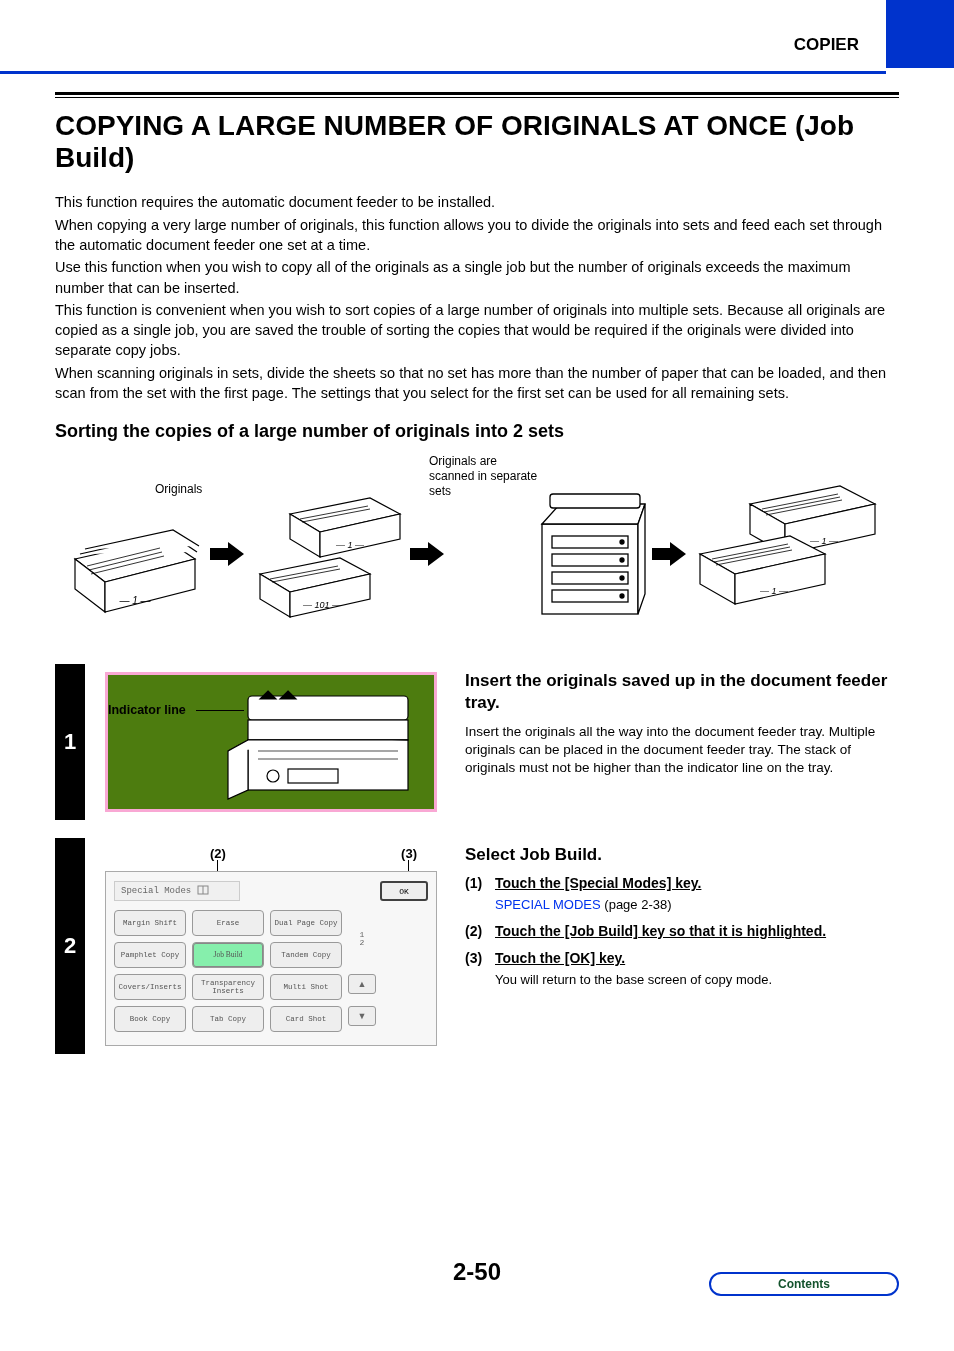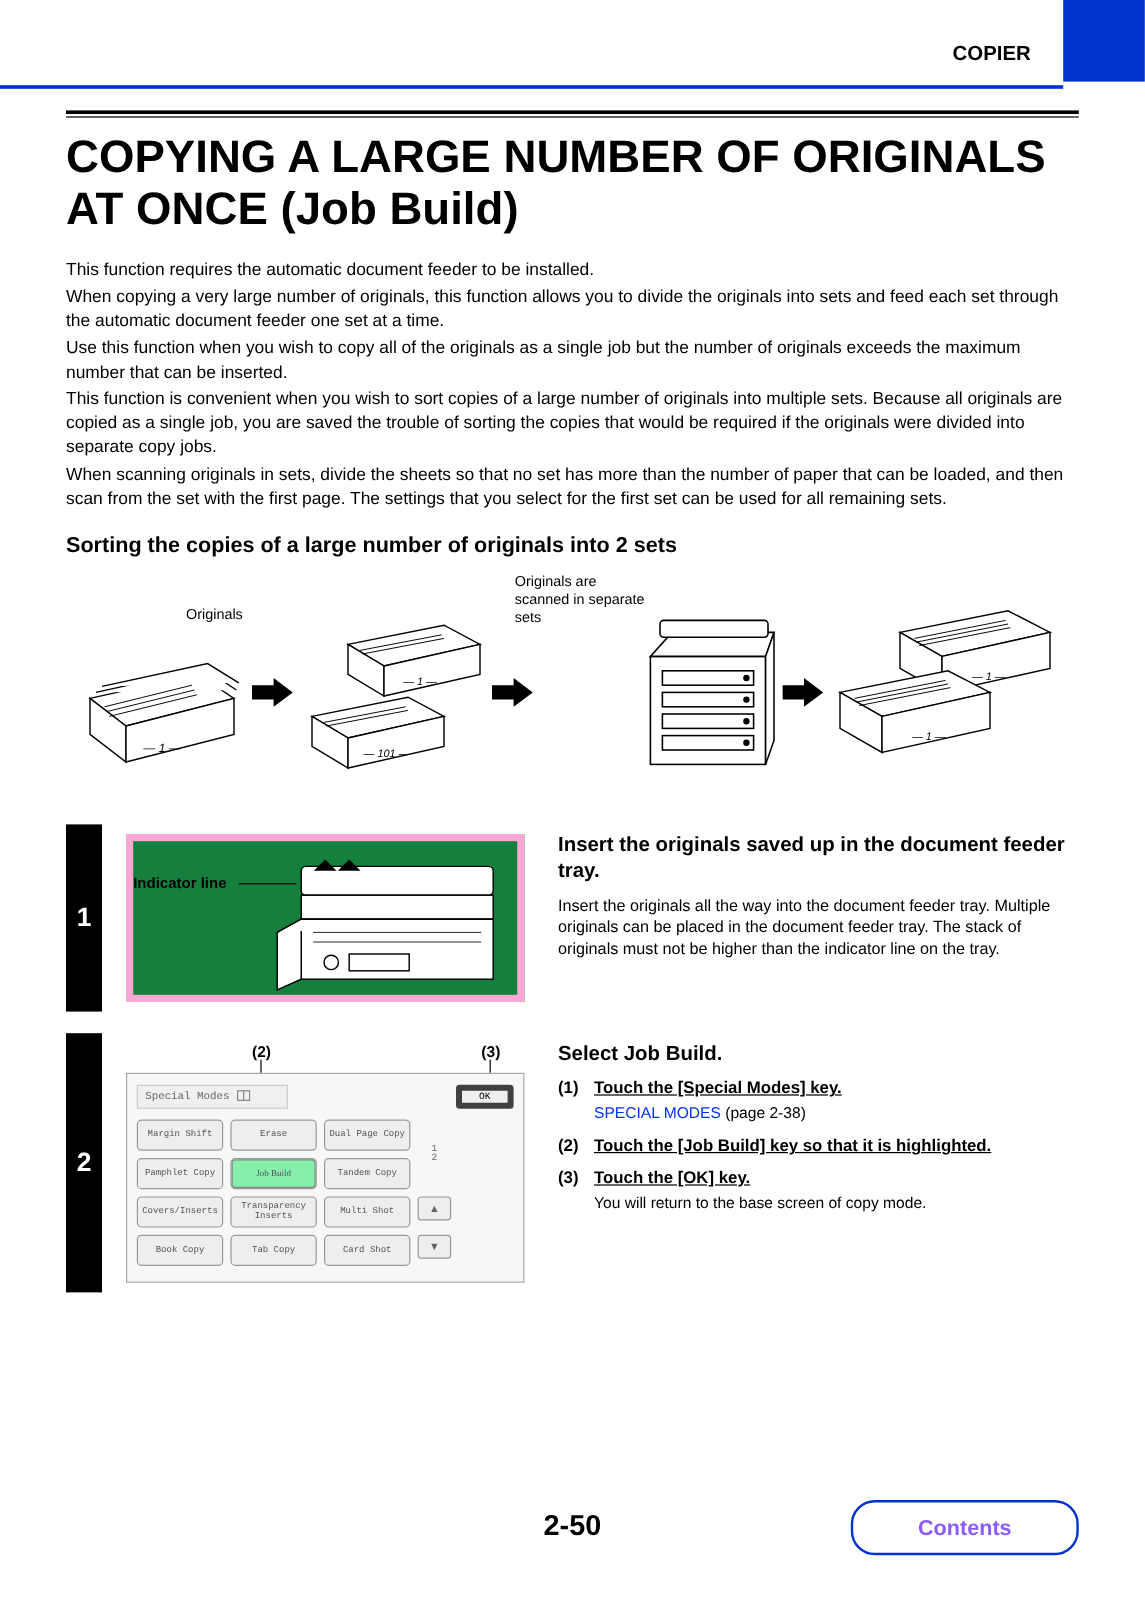--- a/index.html
+++ b/index.html
@@ -4,53 +4,53 @@
 <style>
   * { box-sizing: border-box; margin: 0; padding: 0; }
   body { font-family: Arial, Helvetica, sans-serif; background: #fff; width: 954px; margin: 0 auto; color: #000; }
   .page { position: relative; width: 954px; height: 1351px; }
   .header-bar { position: absolute; top: 35px; left: 0; right: 0; height: 24px; }
   .header-bar .title { position: absolute; right: 95px; top: 0; font-weight: bold; font-size: 17px; color: #000; }
   .header-bar .blue-block { position: absolute; right: 0; top: -35px; width: 68px; height: 68px; background: #0033cc; }
   .header-bar .blue-line { position: absolute; left: 0; right: 68px; bottom: -15px; height: 3px; background: #0033cc; }
   .content { position: absolute; top: 92px; left: 55px; right: 55px; }
   .double-rule { border-top: 3px solid #000; border-bottom: 1px solid #000; height: 6px; margin-bottom: 12px; }
-  h1 { font-size: 38px; font-weight: bold; line-height: 1.15; margin-bottom: 18px; }
+  h1 { font-size: 28px; font-weight: bold; line-height: 1.15; margin-bottom: 18px; }
   .body-text p { font-size: 14.5px; line-height: 1.4; margin-bottom: 2px; }
   .body-text { margin-bottom: 18px; }
   .subhead { font-weight: bold; font-size: 18px; margin-bottom: 12px; }
   .diagram-row { position: relative; height: 190px; margin-bottom: 20px; }
   .diagram-label { position: absolute; font-size: 12px; }
   .diagram-label.l1 { left: 100px; top: 28px; }
   .diagram-label.l2 { left: 374px; top: 0; width: 110px; line-height: 1.25; }
   .stack { position: absolute; }
   .paper-stack svg { display: block; }
   .arrow { position: absolute; }
   .step-row { display: flex; margin-bottom: 18px; }
   .step-num-col { width: 30px; background: #000; color: #fff; display: flex; align-items: center; justify-content: center; font-size: 22px; font-weight: bold; }
   .step-fig-col { width: 360px; padding: 8px 8px 8px 20px; }
   .step-text-col { flex: 1; padding: 6px 0 0 20px; }
-  .step-fig-box { border: 6px solid #f9a8d4; background: #15803d; padding: 10px; position: relative; }
+  .step-fig-box { border: 3px solid #f9a8d4; background: #4d7c0f; padding: 10px; position: relative; }
   .step-text-col h2 { font-size: 17px; font-weight: bold; line-height: 1.3; margin-bottom: 8px; }
   .step-text-col p { font-size: 13.5px; line-height: 1.35; }
   .step-text-col .num-item { font-size: 14px; font-weight: bold; line-height: 1.35; display: flex; margin-bottom: 8px; }
   .step-text-col .num-item .n { width: 30px; flex-shrink: 0; }
   .step-text-col .num-item .t { flex: 1; text-decoration: underline; }
   .step-text-col .sub-note { font-size: 13px; font-weight: normal; margin-left: 30px; margin-top: -4px; margin-bottom: 10px; }
   .link-blue { color: #0033ee; }
   .pg-num { position: absolute; bottom: 65px; left: 0; right: 0; text-align: center; font-size: 24px; font-weight: bold; }
-  .contents-btn { position: absolute; bottom: 55px; right: 55px; width: 190px; height: 46px; border: 2px solid #0033cc; border-radius: 20px; display: flex; align-items: center; justify-content: center; font-size: 18px; font-weight: bold; color: #8b5cf6; background: #fff; }
+  .contents-btn { position: absolute; bottom: 55px; right: 55px; width: 190px; height: 24px; border: 2px solid #0033cc; border-radius: 20px; display: flex; align-items: center; justify-content: center; font-size: 12px; font-weight: bold; color: #14532d; background: #fff; }
   
   .touchscreen { position: relative; height: 200px; }
   .ts-callout { position: absolute; font-weight: bold; font-size: 13px; }
   .ts-outer { position: absolute; top: 25px; left: 0; right: 0; bottom: 0; border: 1px solid #aaa; background: #f7f7f7; padding: 8px; }
   .ts-bar { display: flex; align-items: center; height: 22px; margin-bottom: 8px; }
   .ts-bar-label { flex: 1; font-size: 9px; color: #666; font-family: "Courier New", monospace; background: #f0f0f0; border: 1px solid #ccc; height: 20px; display: flex; align-items: center; padding: 0 6px; gap: 6px; }
   .ts-bar-spacer { width: 140px; }
-  .ts-ok { width: 48px; height: 20px; border: 5px solid #404040; background: #eee; font-size: 8px; font-family: "Courier New", monospace; display: flex; align-items: center; justify-content: center; border-radius: 3px; }
+  .ts-ok { width: 48px; height: 20px; border: 2px solid #404040; background: #eee; font-size: 8px; font-family: "Courier New", monospace; display: flex; align-items: center; justify-content: center; border-radius: 3px; }
   .ts-grid { display: grid; grid-template-columns: 72px 72px 72px 28px; gap: 6px 6px; }
   .ts-btn { height: 26px; border: 1px solid #999; border-radius: 4px; background: #eee; font-size: 7.5px; font-family: "Courier New", monospace; display: flex; align-items: center; justify-content: center; text-align: center; line-height: 1.1; padding: 0 2px; color: #555; }
   .ts-btn.hl { background: #86efac; box-shadow: inset 0 0 0 1px #888; font-family: Liberation Serif, serif; }
   .ts-side { font-size: 8px; font-family: "Courier New", monospace; color: #666; display: flex; align-items: center; justify-content: center; }
   .ts-arrow { height: 20px; border: 1px solid #999; border-radius: 3px; background: #eee; display: flex; align-items: center; justify-content: center; font-size: 9px; color: #666; }
   .callout-line { position: absolute; background: #000; }
   .indicator-label { position: absolute; font-weight: bold; font-size: 12.5px; }
 </style>
 </head>
 <body>

